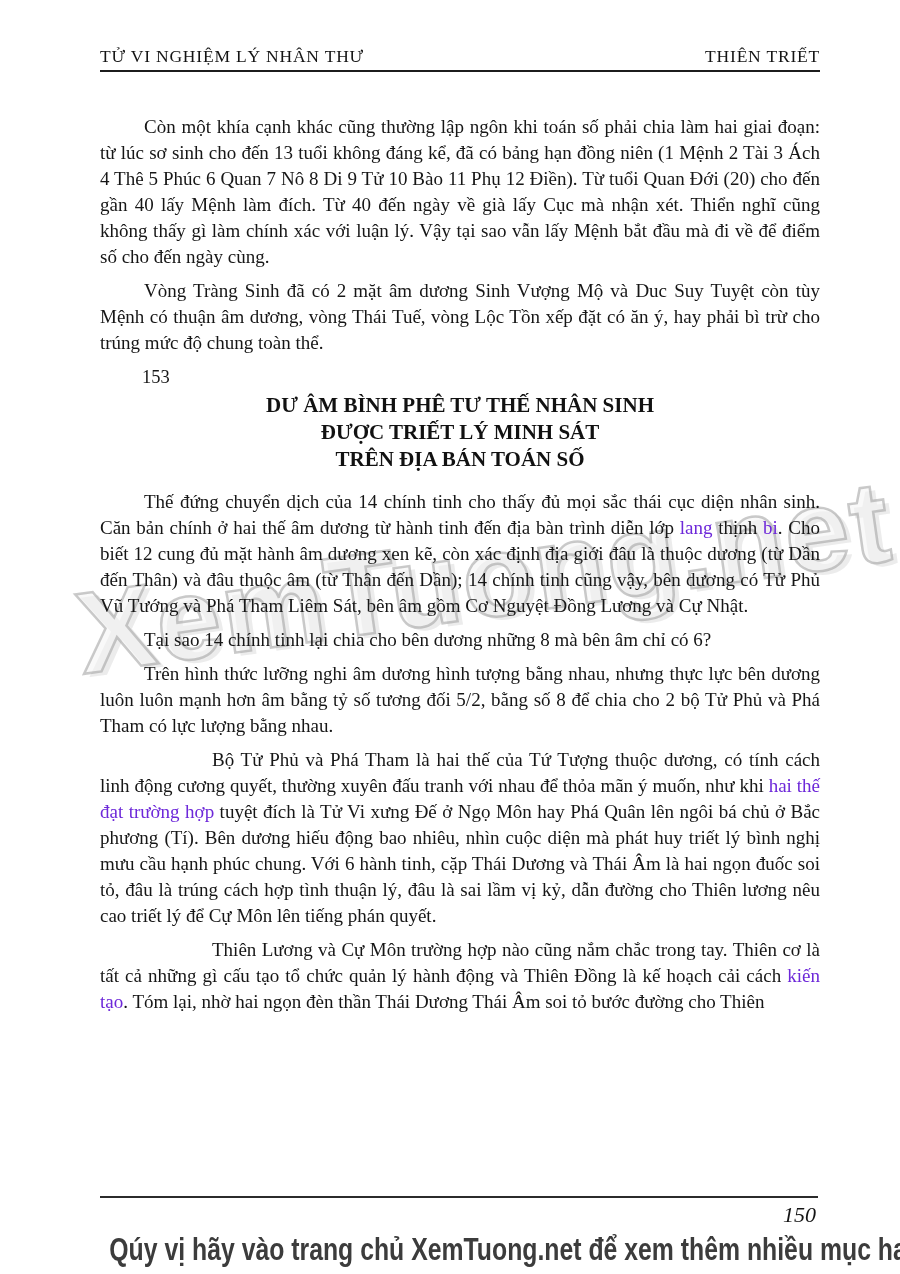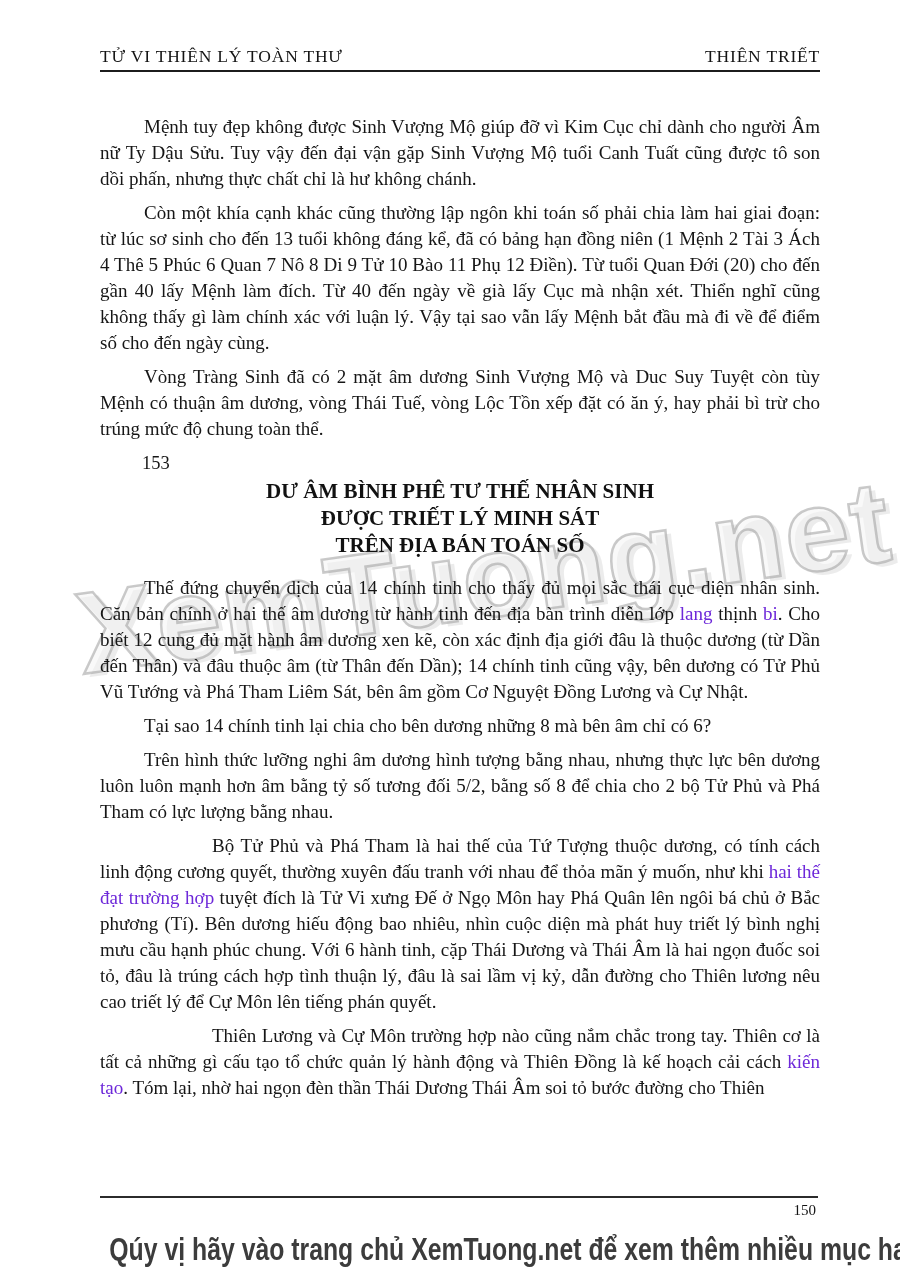--- a/index.html
+++ b/index.html
@@ -78,24 +78,25 @@
     left: 100px;
     top: 1196px;
     width: 718px;
     border-top: 2px solid #2b2b2b;
     z-index: 1;
   }
   .page-number {
     position: absolute;
     top: 1202px;
     right: 84px;
-    font-size: 15px;
+    font-size: 22px;
     font-family: "Liberation Serif", serif;
     color: #141414;
     z-index: 1;
+    font-style: italic;
   }
   .footer-promo {
     position: absolute;
     top: 1232px;
     left: 0;
     width: 900px;
     text-align: center;
     z-index: 1;
   }
   .footer-promo .condensed {
@@ -112,27 +113,26 @@
 </head>
 <body>
 
 <div class="page">
 
   <div class="watermark">XemTuong.net</div>
 
   <div class="content">
 
     <div class="header">
-      <span>TỬ VI THIÊN LÝ TOÀN THƯ</span>
+      <span>TỬ VI NGHIỆM LÝ NHÂN THƯ</span>
       <span>THIÊN TRIẾT</span>
     </div>
 
     <div class="body-text">
 
-      <p class="para">Mệnh tuy đẹp không được Sinh Vượng Mộ giúp đỡ vì Kim Cục chỉ dành cho người Âm nữ Ty Dậu Sửu. Tuy vậy đến đại vận gặp Sinh Vượng Mộ tuổi Canh Tuất cũng được tô son dồi phấn, nhưng thực chất chỉ là hư không chánh.</p>
 
       <p class="para">Còn một khía cạnh khác cũng thường lập ngôn khi toán số phải chia làm hai giai đoạn: từ lúc sơ sinh cho đến 13 tuổi không đáng kể, đã có bảng hạn đồng niên (1 Mệnh 2 Tài 3 Ách 4 Thê 5 Phúc 6 Quan 7 Nô 8 Di 9 Tử 10 Bào 11 Phụ 12 Điền). Từ tuổi Quan Đới (20) cho đến gần 40 lấy Mệnh làm đích. Từ 40 đến ngày về già lấy Cục mà nhận xét. Thiển nghĩ cũng không thấy gì làm chính xác với luận lý. Vậy tại sao vẫn lấy Mệnh bắt đầu mà đi về để điểm số cho đến ngày cùng.</p>
 
       <p class="para">Vòng Tràng Sinh đã có 2 mặt âm dương Sinh Vượng Mộ và Duc Suy Tuyệt còn tùy Mệnh có thuận âm dương, vòng Thái Tuế, vòng Lộc Tồn xếp đặt có ăn ý, hay phải bì trừ cho trúng mức độ chung toàn thể.</p>
 
       <div class="page-marker">153</div>
 
       <div class="heading">
         <div>DƯ ÂM BÌNH PHÊ TƯ THẾ NHÂN SINH</div>
         <div>ĐƯỢC TRIẾT LÝ MINH SÁT</div>

